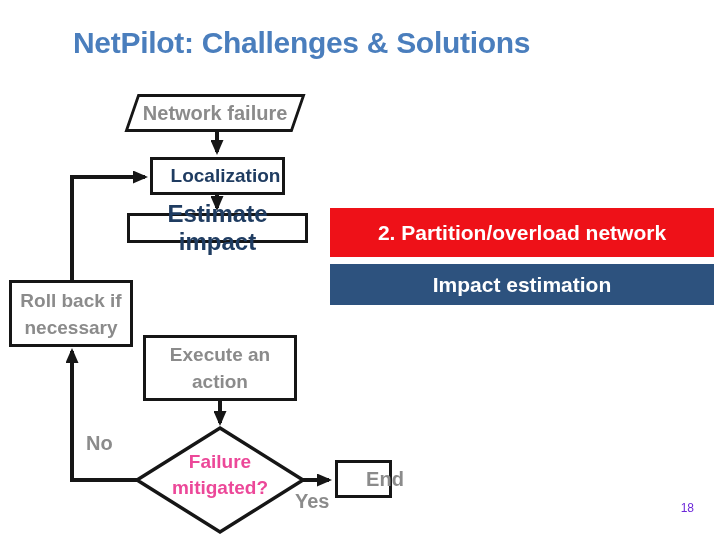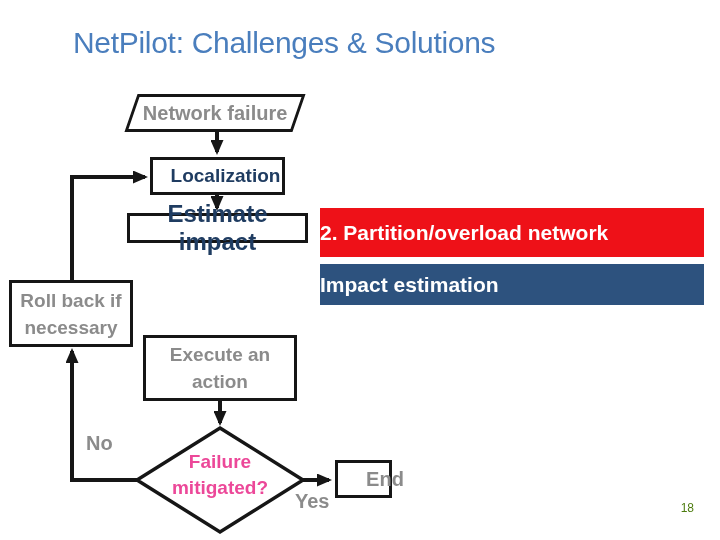--- a/index.html
+++ b/index.html
@@ -4,21 +4,21 @@
 <style>
   html,body { margin:0; padding:0; background:#ffffff; }
   #slide {
     position:relative; width:720px; height:540px; background:#ffffff;
     font-family:"Liberation Sans", sans-serif; overflow:hidden;
   }
   #connectors { position:absolute; left:0; top:0; width:720px; height:540px; z-index:1; }
 
   .title {
     position:absolute; left:73px; top:26px; width:600px;
-    font-size:30px; font-weight:normal; color:#4a7ebd; letter-spacing:-0.3px;
+    font-size:30px; font-weight:bold; color:#4a7ebd; letter-spacing:-0.3px;
     white-space:nowrap; z-index:2;
   }
 
   .node {
     position:absolute; z-index:2; box-sizing:border-box;
     border:3px solid #161616; background:#ffffff;
     display:flex; align-items:center; justify-content:center; text-align:center;
     font-weight:bold;
   }
   .gray-text { color:#8b8b8b; }
@@ -35,36 +35,36 @@
   .node-rollback     { left:9px;   top:280px; width:124px; height:67px; font-size:19px; line-height:27px; padding:2px; }
   .node-execute     { left:143px; top:335px; width:154px; height:66px; font-size:19px; line-height:27px; padding:12px; }
   .node-end          { left:335px; top:460px; width:57px;  height:38px; font-size:20px;padding-left:43px; }
 
   .decision-label {
     position:absolute; left:150px; top:449px; width:140px; z-index:2;
     text-align:center; font-weight:bold; font-size:19px; line-height:26px; color:#ec4899;
   }
 
   .callout {
-    position:absolute; left:320px; width:384px; z-index:2;
-    display:flex; align-items:center; text-align:center;
+    position:absolute; left:330px; width:384px; z-index:2;
+    display:flex; align-items:center; justify-content:center; text-align:center;
     color:#ffffff; font-weight:bold;
   }
   .callout-red  { top:208px; height:49px; font-size:21px; }
   .callout-navy { top:264px; height:41px; font-size:21px; }
 
   .edge-label {
     position:absolute; z-index:2; font-weight:bold; font-size:20px; color:#8b8b8b;
   }
   .edge-label-no  { left:86px;  top:432px; }
   .edge-label-yes { left:295px; top:490px; }
 
   .page-number {
     position:absolute; right:26px; top:501px; z-index:2;
-    font-size:12px; color:#4d7c0f;
+    font-size:12px; color:#6d28d9;
   }
 </style>
 </head>
 <body>
 
 <div id="slide">
 
   <svg id="connectors" viewBox="0 0 720 540" xmlns="http://www.w3.org/2000/svg">
     <defs>
       <marker id="ah" markerUnits="userSpaceOnUse" markerWidth="15" markerHeight="13" refX="12" refY="6.5" orient="auto">

